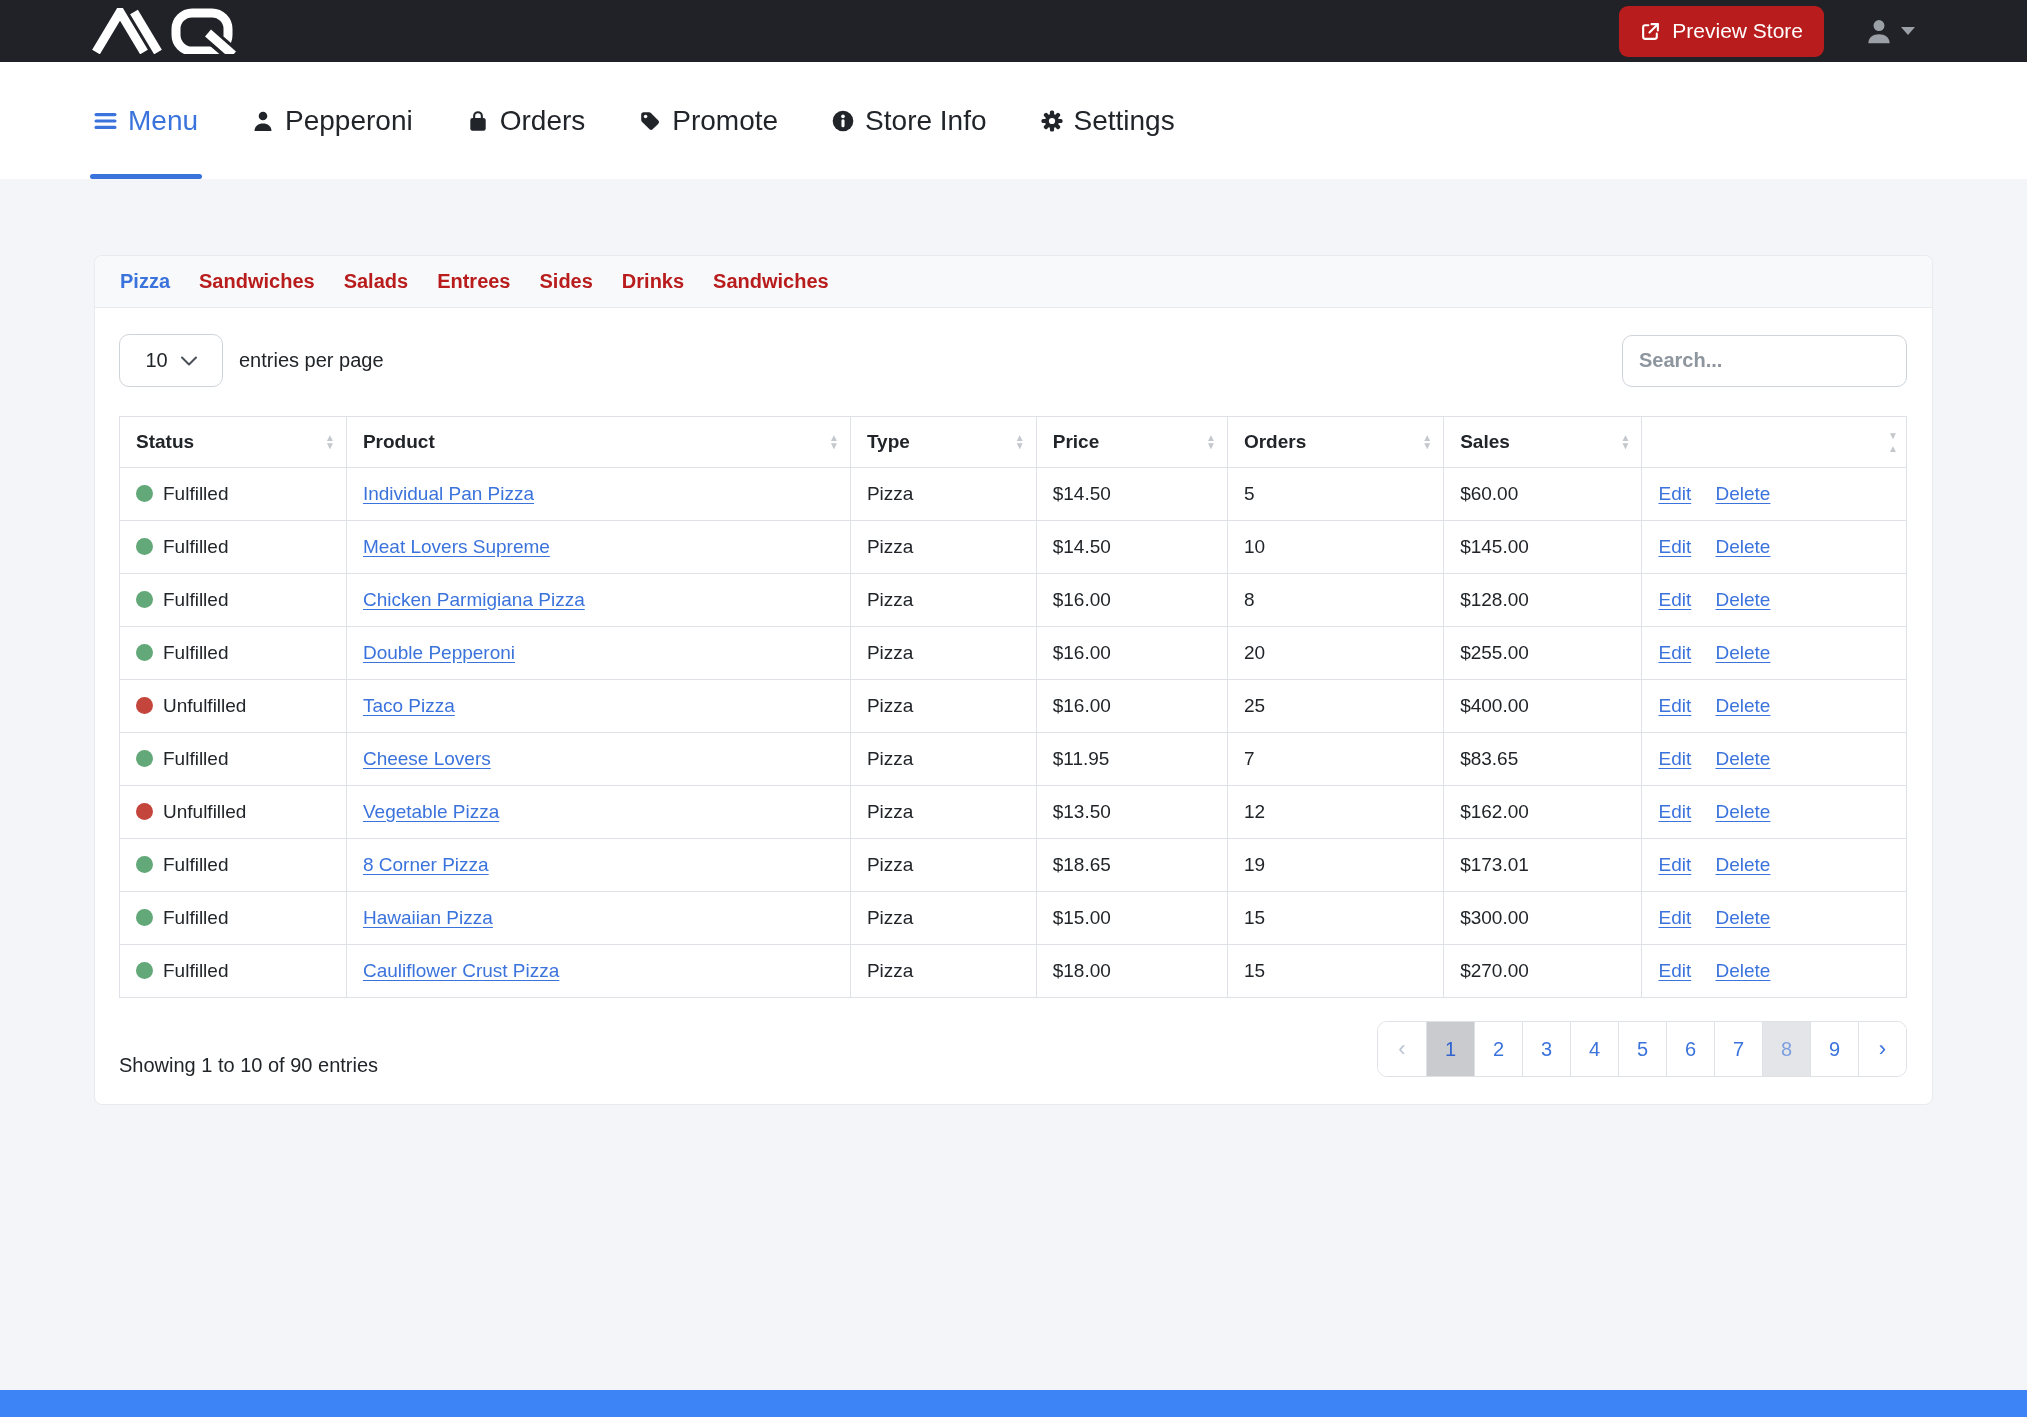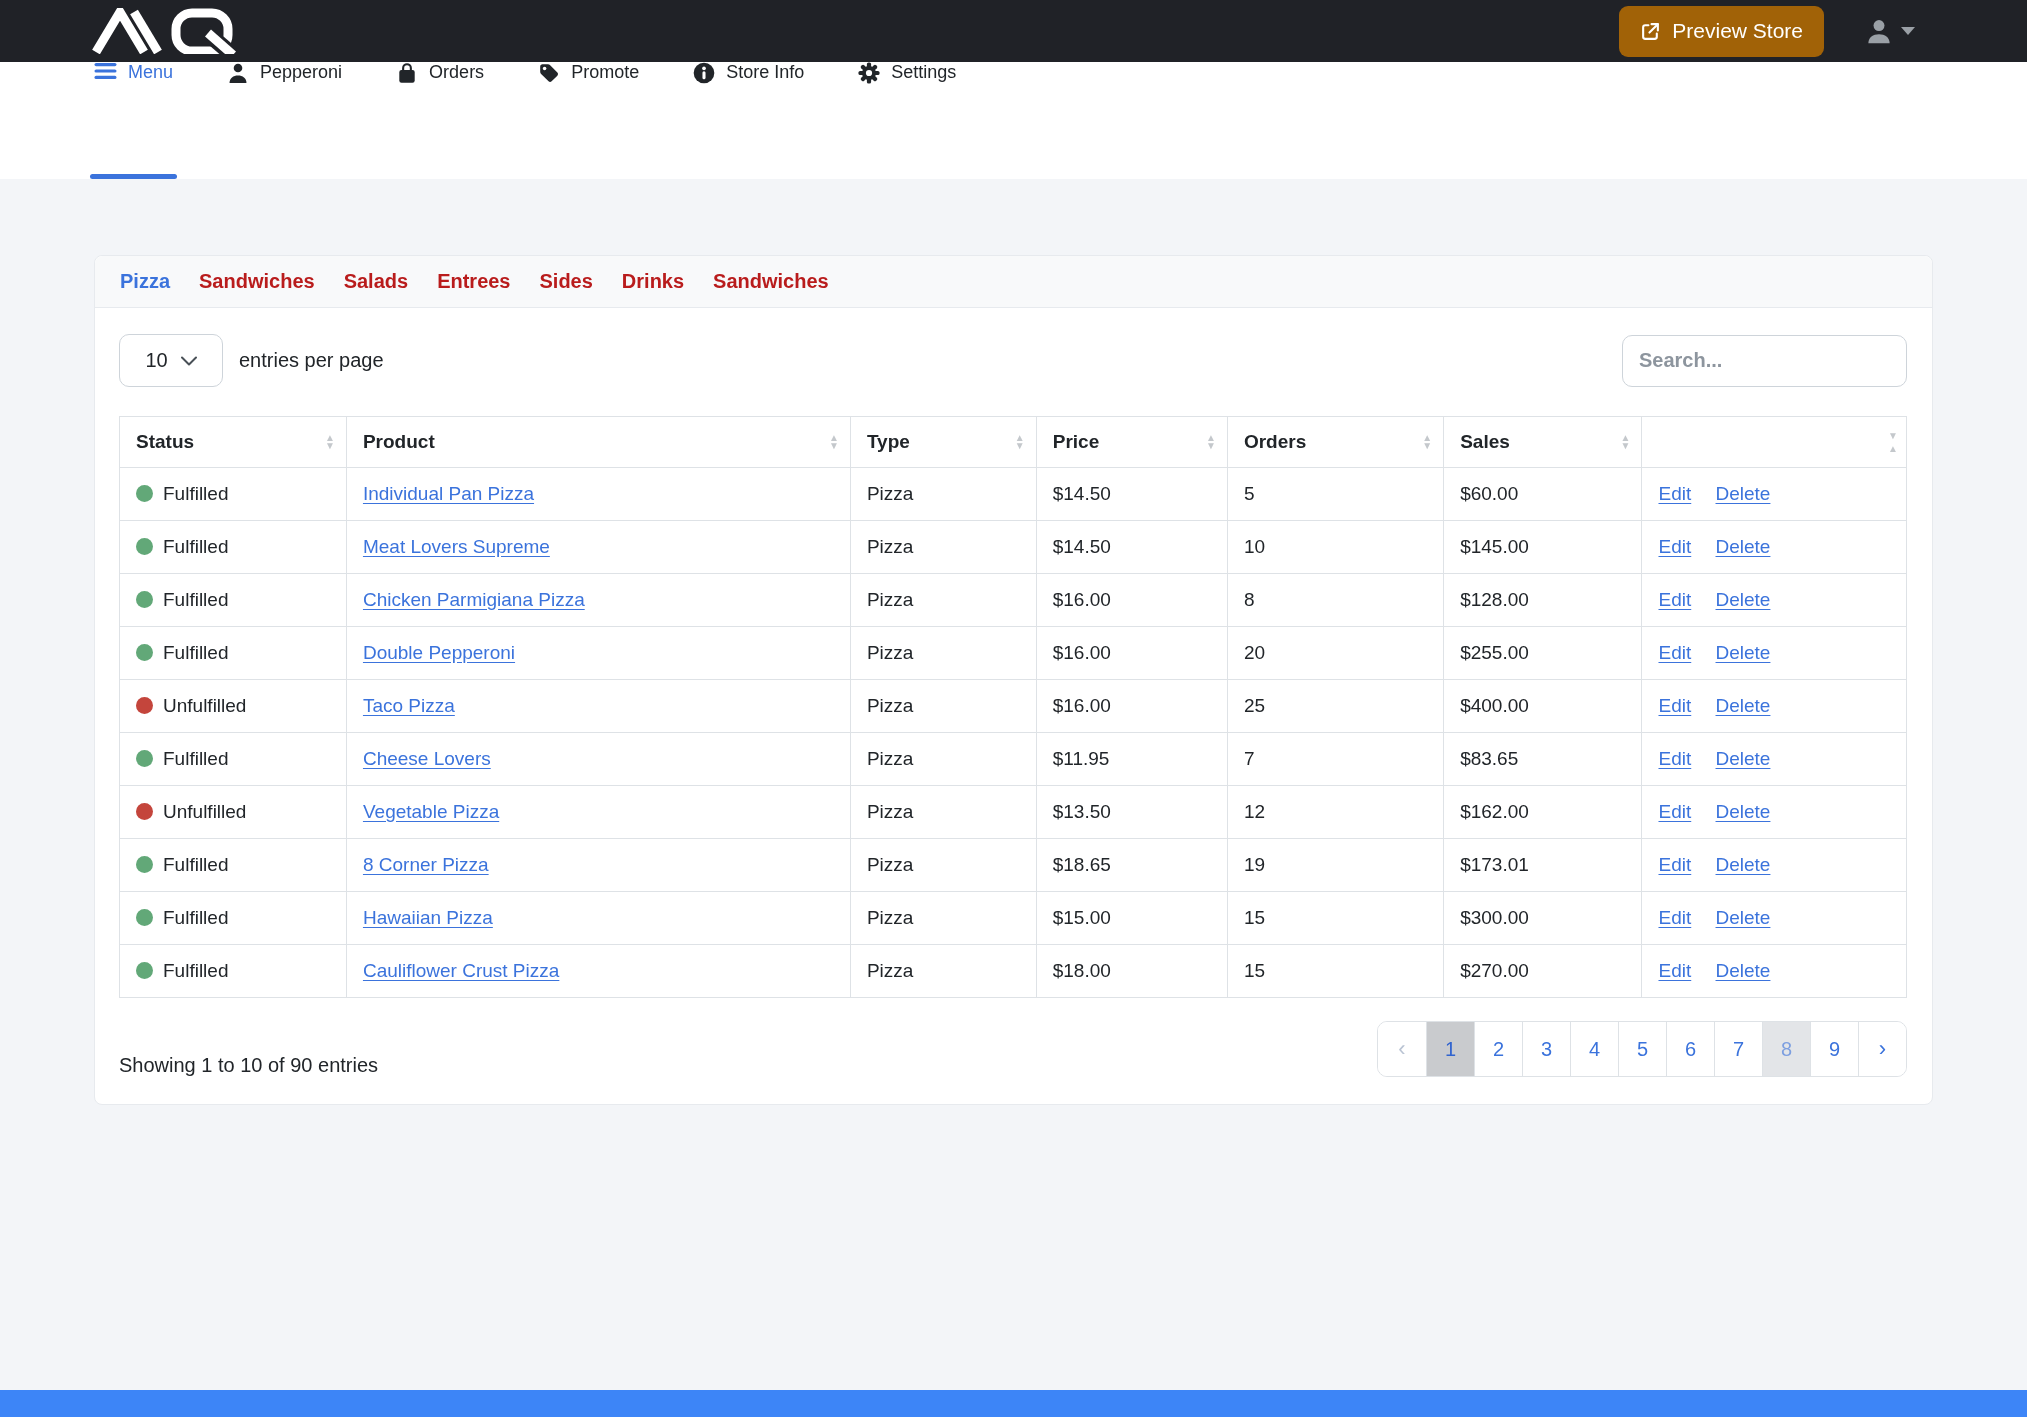--- a/index.html
+++ b/index.html
@@ -13,38 +13,38 @@
   }
   
   .topbar {
     height:62px; background:#202227;
     display:flex; align-items:center; justify-content:space-between;
     padding:0 112px 0 90px;
   }
   .topbar-right { display:flex; align-items:center; }
   .btn-preview {
     display:flex; align-items:center; gap:11px;
-    background:#a16207; color:#fff; border:none; cursor:pointer;
+    background:#b91c1c; color:#fff; border:none; cursor:pointer;
     font-family:inherit; font-size:21px; font-weight:500;
     padding:0 21px; height:51px; border-radius:9px;
   }
   .user-menu { display:flex; align-items:center; margin-left:42px; cursor:pointer; }
   .caret-down {
     width:0; height:0; margin-left:9px;
     border-left:7px solid transparent; border-right:7px solid transparent;
     border-top:8px solid #9aa0a6;
   }
   
   .mainnav {
     height:117px; background:#fff;
     display:flex; align-items:stretch; gap:54px; padding:0 94px;
   }
   .nav-item {
-    display:flex; align-items:flex-start; gap:11px;
-    font-size:18px; font-weight:500; color:#212529;
+    display:flex; align-items:center; gap:11px;
+    font-size:28px; font-weight:500; color:#212529;
     position:relative; cursor:pointer;
   }
   .nav-item.active { color:#3b73dc; }
   .nav-item.active::after {
     content:""; position:absolute; left:-4px; right:-4px; bottom:0;
     height:5px; border-radius:4px; background:#3b73dc;
   }
   
   .card {
     margin:76px 94px 0; background:#fff;

